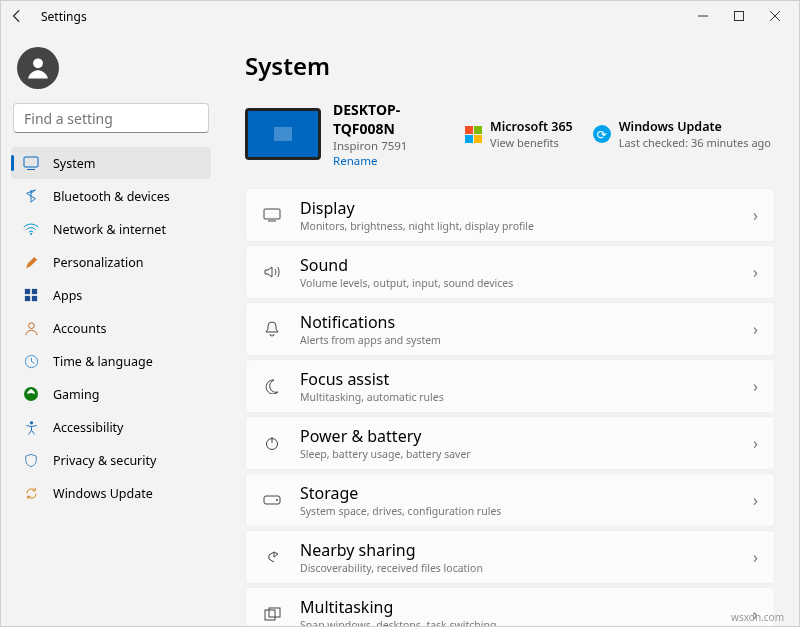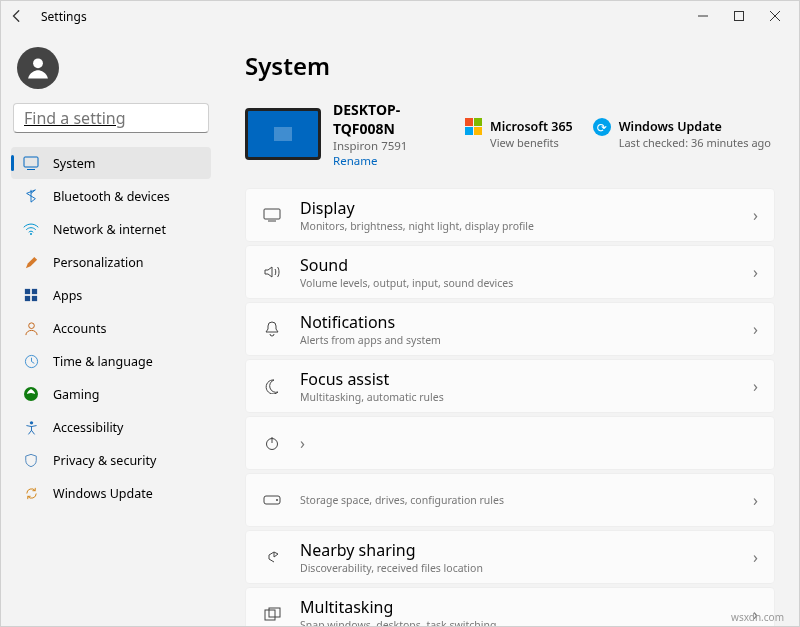--- a/index.html
+++ b/index.html
@@ -9,36 +9,36 @@
     .title-left { display: flex; align-items: center; gap: 14px; }
     .back-btn { width: 20px; height: 20px; display: flex; align-items: center; justify-content: center; cursor: pointer; }
     .title-text { font-size: 12px; }
     .title-right { margin-left: auto; display: flex; }
     .win-btn { width: 36px; height: 30px; display: flex; align-items: center; justify-content: center; cursor: pointer; }
     .content { flex: 1; display: flex; min-height: 0; }
     .sidebar { width: 220px; padding: 8px 6px; display: flex; flex-direction: column; }
     .avatar { width: 42px; height: 42px; border-radius: 50%; background: #444; display: flex; align-items: center; justify-content: center; margin: 8px 10px 14px; }
     .avatar svg { width: 28px; height: 28px; fill: #fff; }
     .search { margin: 0 6px 14px; height: 30px; background: #fff; border: 1px solid #d0d0d0; border-bottom: 1.5px solid #888; border-radius: 4px; display: flex; align-items: center; padding: 0 10px; }
-    .search input { border: none; outline: none; flex: 1; font-size: 16px; background: transparent; color: #000000; text-decoration: underline; }
+    .search input { border: none; outline: none; flex: 1; font-size: 14px; background: transparent; color: #000000; }
     .nav { flex: 1; overflow-y: auto; }
     .nav-item { display: flex; align-items: center; height: 32px; padding: 0 12px; margin: 0 4px 1px; border-radius: 4px; cursor: pointer; font-size: 12.5px; gap: 14px; }
     .nav-item.active { background: #e6e6e6; position: relative; }
     .nav-item.active::before { content: ""; position: absolute; left: 0; top: 8px; bottom: 8px; width: 3px; background: #0067c0; border-radius: 2px; }
     .nav-icon { width: 16px; height: 16px; display: flex; align-items: center; justify-content: center; flex-shrink: 0; }
     .main { flex: 1; padding: 18px 24px 0 24px; overflow-y: auto; min-width: 0; }
     .main h1 { font-size: 24px; font-weight: 600; margin-bottom: 18px; }
     .header-cards { display: flex; align-items: center; gap: 12px; margin-bottom: 20px; }
     .pc-img { width: 76px; height: 52px; background: #0067c0; border: 3px solid #222; border-radius: 4px; position: relative; flex-shrink: 0; }
     .pc-img::after { content: ""; position: absolute; width: 18px; height: 14px; background: rgba(255,255,255,0.25); left: 50%; top: 50%; transform: translate(-50%,-50%); }
     .pc-info { flex: 1; min-width: 0; }
     .pc-name { font-size: 14px; font-weight: 700; }
     .pc-model { font-size: 11.5px; color: #666; }
     .pc-rename { font-size: 11.5px; color: #0067c0; cursor: pointer; }
-    .head-link { display: flex; align-items: flex-start; gap: 8px; cursor: pointer; padding: 0 4px; }
+    .head-link { display: flex; align-items: center; gap: 8px; cursor: pointer; padding: 0 4px; }
     .head-link .txt .t1 { font-size: 12.5px; font-weight: 600; }
     .head-link .txt .t2 { font-size: 11px; color: #666; }
     .list-item { background: #fbfbfb; border: 1px solid #eee; border-radius: 4px; margin-bottom: 3px; height: 54px; display: flex; align-items: center; padding: 0 16px; gap: 18px; cursor: pointer; }
     .list-item .li-icon { width: 20px; display: flex; align-items: center; justify-content: center; flex-shrink: 0; }
     .list-item .li-text { flex: 1; min-width: 0; }
     .list-item .li-title { font-size: 16px; }
     .list-item .li-sub { font-size: 10.5px; color: #777; }
     .chev { color: #777; }
     .ms365 { display: grid; grid-template-columns: 8px 8px; grid-template-rows: 8px 8px; gap: 1px; }
     .ms365 span:nth-child(1){background:#f25022}.ms365 span:nth-child(2){background:#7fba00}.ms365 span:nth-child(3){background:#00a4ef}.ms365 span:nth-child(4){background:#ffb900}
@@ -277,31 +277,36 @@
             </div>
           <span class="chev">›</span>
         </div>
         <div class="list-item">
           <span class="li-icon">
               <svg width="16" height="16" viewBox="0 0 16 16">
                 <circle cx="8" cy="9" r="5.5" stroke="#444" fill="none"></circle>
                 <line x1="8" y1="2" x2="8" y2="8" stroke="#444"></line>
               </svg>
             </span>
+          <div class="li-text">
+              <div class="li-title">Power &amp; battery</div>
+              <div class="li-sub">Sleep, battery usage, battery saver</div>
+            </div>
           <span class="chev">›</span>
         </div>
         <div class="list-item">
           <span class="li-icon">
               <svg width="18" height="10" viewBox="0 0 18 10">
                 <rect x="1" y="1" width="16" height="8" rx="2" stroke="#444" fill="none"></rect>
                 <circle cx="14" cy="5" r="1" fill="#444"></circle>
               </svg>
             </span>
           <div class="li-text">
-              <div class="li-sub">Storage space, drives, configuration rules</div>
+              <div class="li-title">Storage</div>
+              <div class="li-sub">System space, drives, configuration rules</div>
             </div>
           <span class="chev">›</span>
         </div>
         <div class="list-item">
           <span class="li-icon">
               <svg width="17" height="16" viewBox="0 0 17 16">
                 <path d="M10 3L5 6v4l5 3M10 3l4 2-4 3V3z" stroke="#444" fill="none"></path>
               </svg>
             </span>
           <div class="li-text">

